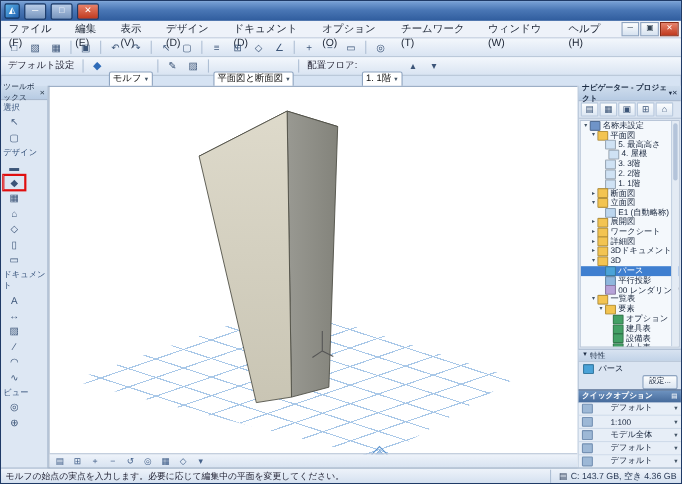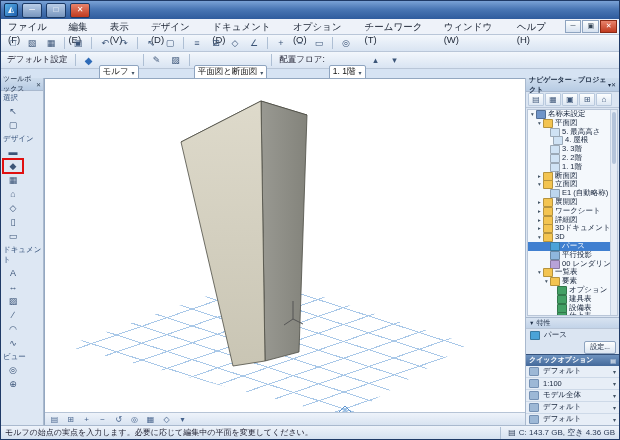--- a/index.html
+++ b/index.html
@@ -43,37 +43,37 @@
   .scene{position:absolute;left:0;top:0;}
   .zoombar{position:absolute;left:0;right:0;bottom:0;height:12px;background:linear-gradient(#eef3fa,#d8e3f1);border-top:1px solid #b6c4d6;display:flex;align-items:center;gap:1px;padding:0 2px;font-size:8px;color:#44618a;}
   .zbtn{min-width:13px;height:10px;display:flex;align-items:center;justify-content:center;border:1px solid transparent;border-radius:1px;}
   
   .rightpanel{width:93px;background:#dbe5f2;border-left:1px solid #a9b9ce;display:flex;flex-direction:column;font-size:8px;}
   .nav-head{height:13px;background:linear-gradient(#cfdded,#b7cbe3);display:flex;align-items:center;padding:0 3px;font-size:7px;font-weight:bold;color:#1c2c44;border-bottom:1px solid #a9b9ce;}
   .nav-head .x{margin-left:auto;font-size:6px;font-weight:normal;}
   .nav-tools{height:13px;display:flex;gap:1px;padding:1px 2px;border-bottom:1px solid #b9c6d8;align-items:center;}
   .navbtn{width:14px;height:11px;display:flex;align-items:center;justify-content:center;font-size:8px;color:#3c5578;border:1px solid #b9c9dd;background:linear-gradient(#fdfefe,#dde7f3);border-radius:1px;}
   .tree{position:relative;height:212px;background:#f4f8fc;border:1px solid #b9c6d8;margin:1px;overflow:hidden;}
-  .trow{display:flex;align-items:flex-start;height:8.8px;font-size:7.5px;line-height:8.8px;color:#15233a;white-space:nowrap;}
+  .trow{display:flex;align-items:flex-end;height:8.8px;font-size:7.5px;line-height:8.8px;color:#15233a;white-space:nowrap;}
   .trow.sel{background:#3f7fd0;color:#fff;}
   .texp{width:7px;font-size:5.5px;color:#456;text-align:center;flex:none;}
   .trow.sel .texp{color:#dfe9f8;}
   .tico{width:8px;height:7px;margin-right:2px;border-radius:1px;flex:none;border:1px solid rgba(0,0,0,.25);}
   .i-root{background:#6f94c8;} .i-folder{background:#f3c451;} .i-story{background:#cfe2f4;}
   .i-page{background:#bcd6ef;} .i-cam{background:#4aa3d8;} .i-axon{background:#8fb7dd;}
   .i-render{background:#b7a2d8;} .i-sched{background:#43a065;}
   .tscroll{position:absolute;right:0;top:0;bottom:0;width:6px;background:#e4ebf4;border-left:1px solid #c4d1e2;}
   .tthumb{position:absolute;right:1px;top:2px;width:4px;height:52px;background:#b4c4da;border-radius:2px;}
   .sec-head{height:11px;display:flex;align-items:center;gap:2px;padding:0 3px;font-size:7px;color:#1c2c44;background:linear-gradient(#d8e3f1,#c2d3e8);border-top:1px solid #a9b9ce;border-bottom:1px solid #b9c6d8;}
   .props-row{height:12px;display:flex;align-items:center;gap:2px;padding:0 4px;font-size:7.5px;color:#15233a;}
   .props-btn-row{height:13px;display:flex;justify-content:flex-end;padding:0 3px;align-items:center;}
   .push-btn{border:1px solid #8ea4c0;background:linear-gradient(#fdfefe,#dce6f2);border-radius:2px;font-size:7px;padding:0 5px;height:11px;line-height:10px;color:#15233a;}
   .qo-head{height:11px;display:flex;align-items:center;padding:0 3px;font-size:7px;font-weight:bold;color:#fff;background:linear-gradient(#6e93c0,#44699a);border-top:1px solid #35527c;}
   .qo-head .hico{margin-left:auto;font-size:6px;font-weight:normal;}
-  .qo-row{display:flex;align-items:center;height:11.5px;padding:0 3px;gap:4px;border-bottom:1px solid #cdd9e8;background:#e7eef7;font-size:7.5px;color:#15233a;}
+  .qo-row{display:flex;align-items:center;height:11.5px;padding:0 3px;gap:16px;border-bottom:1px solid #cdd9e8;background:#e7eef7;font-size:7.5px;color:#15233a;}
   .qo-ico{width:8px;height:7px;border-radius:1px;background:#9db8d6;border:1px solid #7591b4;flex:none;}
   .qo-row .label{flex:1;white-space:nowrap;overflow:hidden;}
   .qo-row .arrow{font-size:6px;color:#456;}
   
   .statusbar{position:absolute;left:0;right:0;bottom:0;height:13px;background:linear-gradient(#eef3fa,#d5e1f0);border-top:1px solid #a9b9ce;display:flex;align-items:center;font-size:8px;color:#223;padding:0 4px;gap:4px;}
   .status-msg{flex:1;white-space:nowrap;overflow:hidden;}
   .status-right{display:flex;align-items:center;gap:3px;white-space:nowrap;color:#2a3a55;}
 </style>
 </head>
 <body>

